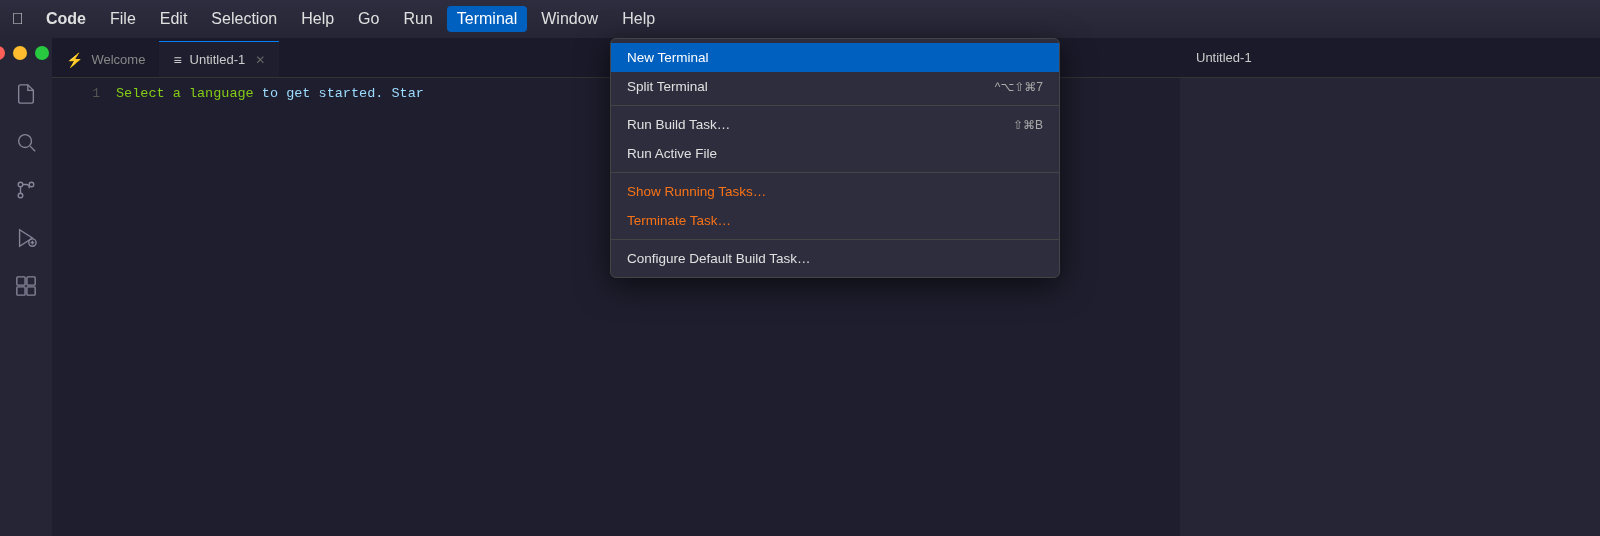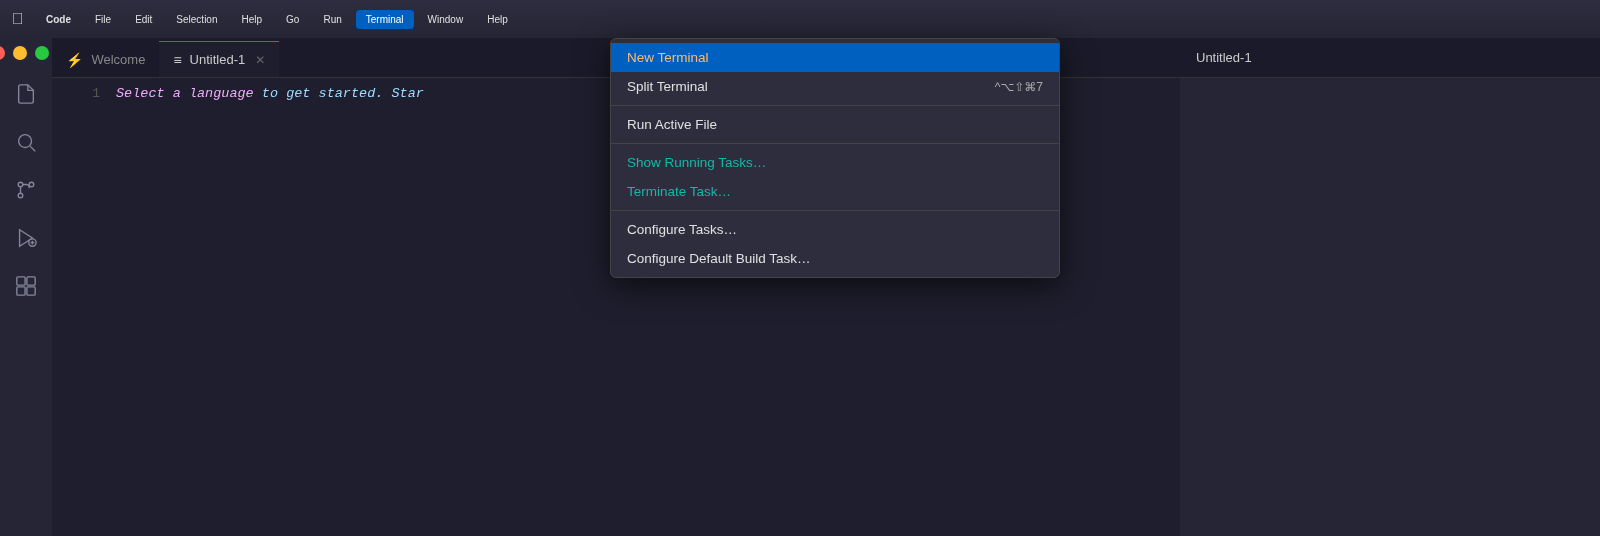--- a/index.html
+++ b/index.html
@@ -25,21 +25,21 @@
       z-index: 100;
     }
     .apple-icon {
       font-size: 16px;
       color: #ccc;
       margin-right: 8px;
     }
     .menu-item {
       padding: 4px 10px;
       color: #e0e0e0;
-      font-size: 10px;
+      font-size: 16px;
       border-radius: 4px;
       cursor: pointer;
       white-space: nowrap;
       text-align: right;
     }
     .menu-item.active {
       background: #0060bf;
       color: #fff;
     }
 
@@ -155,22 +155,22 @@
       text-align: right;
       color: #555;
       margin-right: 16px;
       font-size: 13px;
       flex-shrink: 0;
     }
     .line-code {
       color: #ccc;
       font-size: 13.5px;
     }
-    .code-blue { color: #f0abfc; font-style: italic; }
-    .code-italic { font-style: italic; color: #9cdcfe; margin-top: 42px; }
+    .code-blue { color: #84cc16; }
+    .code-italic { color: #9cdcfe; margin-top: 42px; }
 
     
     .right-panel {
       width: 420px;
       background: #252535;
       display: flex;
       flex-direction: column;
       flex-shrink: 0;
     }
     .right-panel-header {
@@ -204,25 +204,25 @@
       align-items: center;
       justify-content: space-between;
       padding: 7px 16px;
       font-size: 13.5px;
       color: #e0e0e0;
       cursor: pointer;
       white-space: nowrap;
     }
     .dropdown-item.highlighted {
       background: #0060bf;
-      color: #fdba74;
+      color: #ffffff;
       align-items: flex-end;
     }
     .dropdown-item.disabled {
-      color: #14b8a6;
+      color: #f97316;
       cursor: default;
     }
     .shortcut {
       color: #aaa;
       font-size: 12px;
       margin-left: 40px;
     }
     .dropdown-separator {
       height: 1px;
       background: #444;
@@ -337,29 +337,30 @@
 <div class="dropdown-overlay" id="dropdown">
 <div class="dropdown-item highlighted">
       <span>New Terminal</span>
     </div>
     <div class="dropdown-item">
       <span>Split Terminal</span>
       <span class="shortcut">^⌥⇧⌘7</span>
     </div>
     <div class="dropdown-separator"></div>
     <div class="dropdown-item">
+      <span>Run Build Task…</span>
+      <span class="shortcut">⇧⌘B</span>
+    </div>
+    <div class="dropdown-item">
       <span>Run Active File</span>
     </div>
     <div class="dropdown-separator"></div>
     <div class="dropdown-item disabled">
       <span>Show Running Tasks…</span>
     </div>
     <div class="dropdown-item disabled">
       <span>Terminate Task…</span>
     </div>
     <div class="dropdown-separator"></div>
     <div class="dropdown-item">
-      <span>Configure Tasks…</span>
-    </div>
-    <div class="dropdown-item">
       <span>Configure Default Build Task…</span>
     </div>
   </div>
 
 </body></html>

